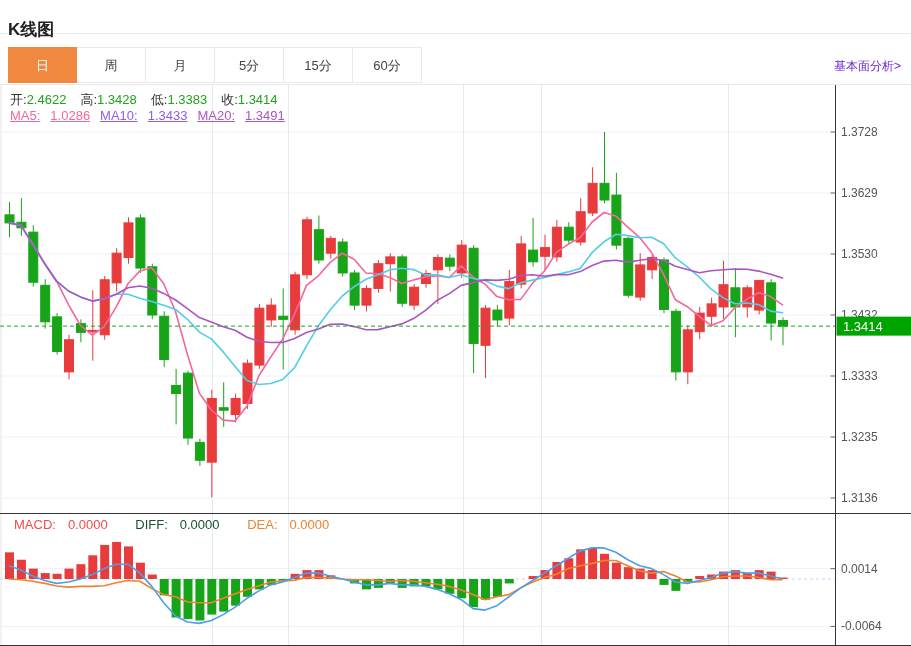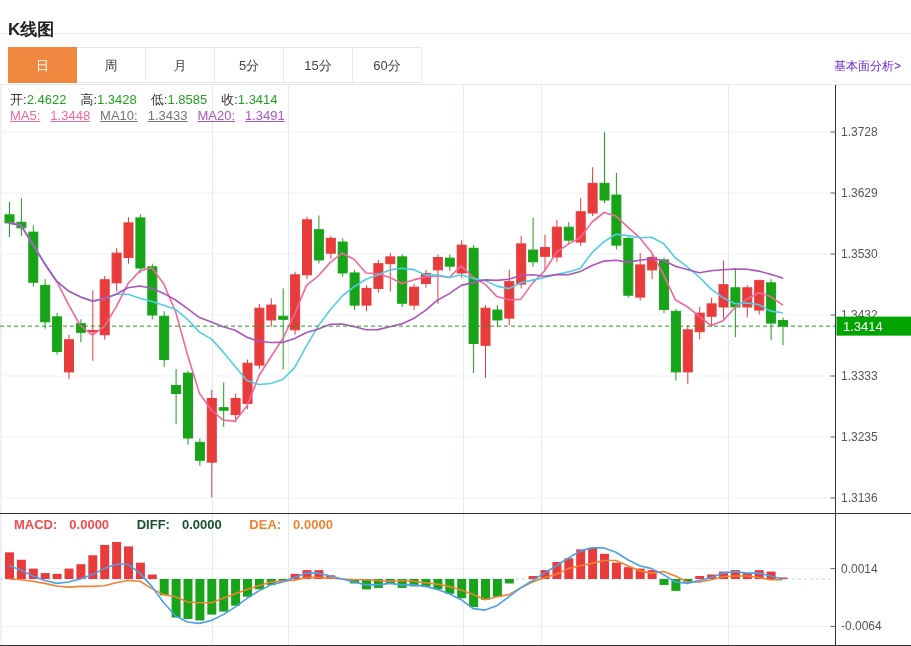--- a/index.html
+++ b/index.html
@@ -13,23 +13,23 @@
   .tab:first-child{border-left:1px solid #e9e9e9;}
   .tab.active{background:#f0883f;border-color:#f0883f;color:#fff;}
   .tabs-rule{position:absolute;top:84px;left:0;width:911px;height:1px;background:#e9e9e9;}
   .chart-wrap{position:absolute;top:85px;left:0;width:911px;height:561px;}
   svg{display:block;}
   .ohlc-row{position:absolute;top:6px;left:10px;font-size:13px;white-space:nowrap;z-index:3;}
   .ohlc-row .lab{color:#333;}
   .ohlc-row .val{color:#21a21f;margin-right:14px;}
   .ma-row{position:absolute;top:23px;left:10px;font-size:13px;white-space:nowrap;z-index:3;}
   .ma-row span{margin-right:10px;text-decoration:underline;}
-  .ma5{color:#f4679c;} .ma10{color:#737373;} .ma20{color:#ac54c0;}
+  .ma5{color:#f4679c;} .ma10{color:#8b5cf6;} .ma20{color:#ac54c0;}
   .macd-row{position:absolute;top:432px;left:14px;font-size:13px;white-space:nowrap;z-index:3;}
-  .macd-row span{margin-right:12px;font-weight:bold;}
+  .macd-row span{margin-right:12px;}
   .c-macd{color:#f24b4b;} .c-diff{color:#14532d;text-align:right;} .c-dea{color:#f08230;text-align:right;}
 </style>
 </head>
 <body>
 
 <div class="page">
 
   <div class="hdr">
     <span class="title">K线图</span>
     <a class="fund-link">基本面分析&gt;</a>
@@ -40,24 +40,24 @@
       <div class="tab">周</div>
       <div class="tab">月</div>
       <div class="tab">5分</div>
       <div class="tab">15分</div>
       <div class="tab">60分</div>
     </div>
   <div class="tabs-rule"></div>
 
   <div class="chart-wrap">
     <div class="ohlc-row">
-      <span class="lab">开:</span><span class="val">2.4622</span><span class="lab">高:</span><span class="val">1.3428</span><span class="lab">低:</span><span class="val">1.8585</span><span class="lab">收:</span><span class="val">1.3414</span>
+      <span class="lab">开:</span><span class="val">2.4622</span><span class="lab">高:</span><span class="val">1.3428</span><span class="lab">低:</span><span class="val">1.3383</span><span class="lab">收:</span><span class="val">1.3414</span>
     </div>
     <div class="ma-row">
-      <span class="ma5">MA5:</span><span class="ma5">1.3448</span><span class="ma10">MA10:</span><span class="ma10">1.3433</span><span class="ma20">MA20:</span><span class="ma20">1.3491</span>
+      <span class="ma5">MA5:</span><span class="ma5">1.0286</span><span class="ma10">MA10:</span><span class="ma10">1.3433</span><span class="ma20">MA20:</span><span class="ma20">1.3491</span>
     </div>
 
     <svg id="main-chart" width="911" height="428" xmlns="http://www.w3.org/2000/svg">
         <line x1="1" y1="0" x2="1" y2="428" stroke="#e4e4e4" stroke-width="1"></line>
         <line x1="0" y1="47" x2="835.5" y2="47" stroke="#edf1f7" stroke-width="1"></line>
         <line x1="0" y1="108" x2="835.5" y2="108" stroke="#edf1f7" stroke-width="1"></line>
         <line x1="0" y1="169" x2="835.5" y2="169" stroke="#edf1f7" stroke-width="1"></line>
         <line x1="0" y1="230" x2="835.5" y2="230" stroke="#edf1f7" stroke-width="1"></line>
         <line x1="0" y1="291" x2="835.5" y2="291" stroke="#edf1f7" stroke-width="1"></line>
         <line x1="0" y1="352" x2="835.5" y2="352" stroke="#edf1f7" stroke-width="1"></line>

